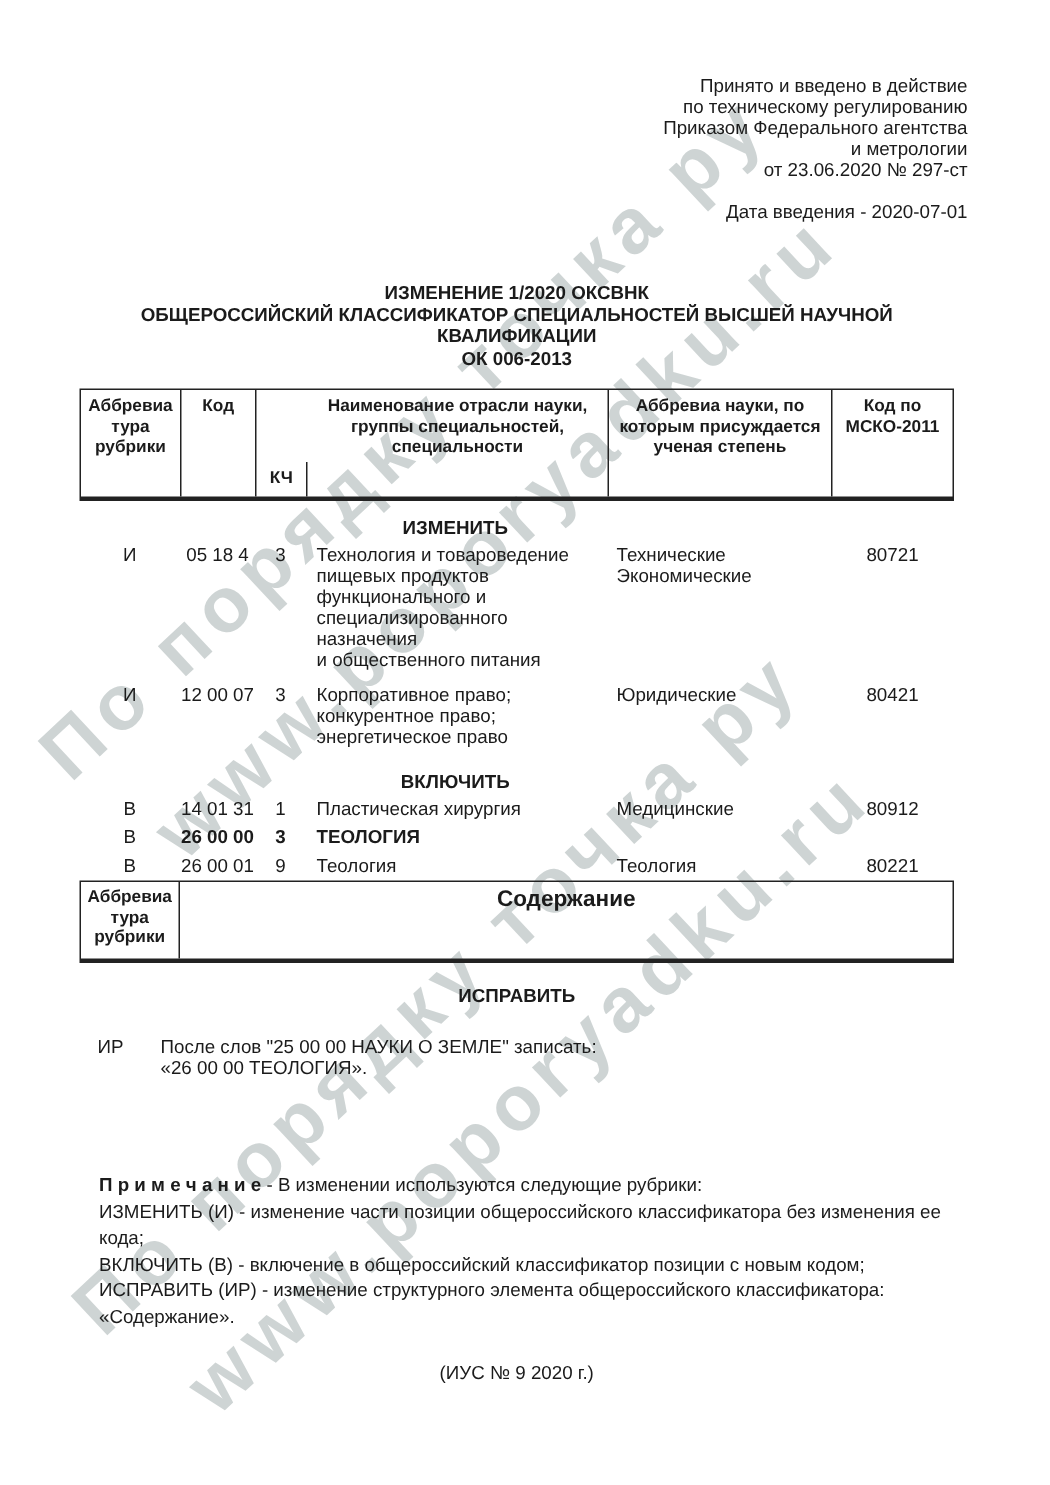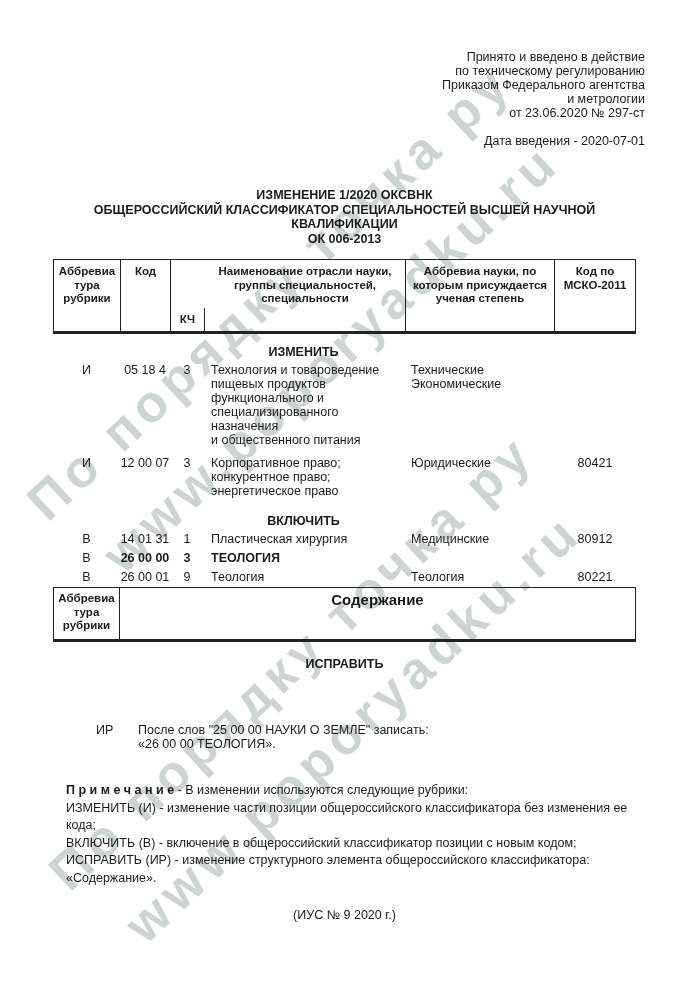--- a/index.html
+++ b/index.html
@@ -39,21 +39,21 @@
   .r2{margin-top:9px;}
   .bold{font-weight:700;}
   
   .t2{position:absolute;left:53px;top:587px;width:583px;display:flex;
       border-top:1px solid #222;border-bottom:3px solid #222;border-left:1px solid #222;
       border-right:1px solid #222;box-sizing:border-box;min-height:55px;}
   .t2a{width:66px;border-right:1px solid #222;text-align:center;font-weight:700;
        white-space:pre-line;font-size:11.5px;line-height:13.5px;padding-top:4px;box-sizing:border-box;}
   .t2b{flex:1;text-align:center;font-weight:700;font-size:15px;padding-top:5px;}
   .ispravit{position:absolute;left:53px;top:657px;width:583px;text-align:center;font-weight:700;}
-  .ir{position:absolute;left:96px;top:691px;display:flex;margin-top:32px;}
+  .ir{position:absolute;left:65px;top:691px;display:flex;}
   .ir-abbr{width:18px;margin-right:24px;}
   .ir-text{white-space:pre-line;}
   
   .notes{position:absolute;left:66px;top:782px;width:575px;line-height:17.5px;}
   .note-item{white-space:pre-line;}
   .spaced{font-weight:700;}
   .footer{position:absolute;left:53px;top:908px;width:583px;text-align:center;}
 </style>
 </head>
 <body>
@@ -110,20 +110,21 @@
         <div class="c1">И</div>
         <div class="c2">05 18 4</div>
         <div class="c3">3</div>
         <div class="c4 pre">Технология и товароведение
 пищевых продуктов
 функционального и
 специализированного назначения
 и общественного питания</div>
         <div class="c5 pre">Технические
 Экономические</div>
+        <div class="c6">80721</div>
       </div>
 
       <div class="trow r2">
         <div class="c1">И</div>
         <div class="c2">12 00 07</div>
         <div class="c3">3</div>
         <div class="c4 pre">Корпоративное право;
 конкурентное право;
 энергетическое право</div>
         <div class="c5 pre">Юридические</div>

